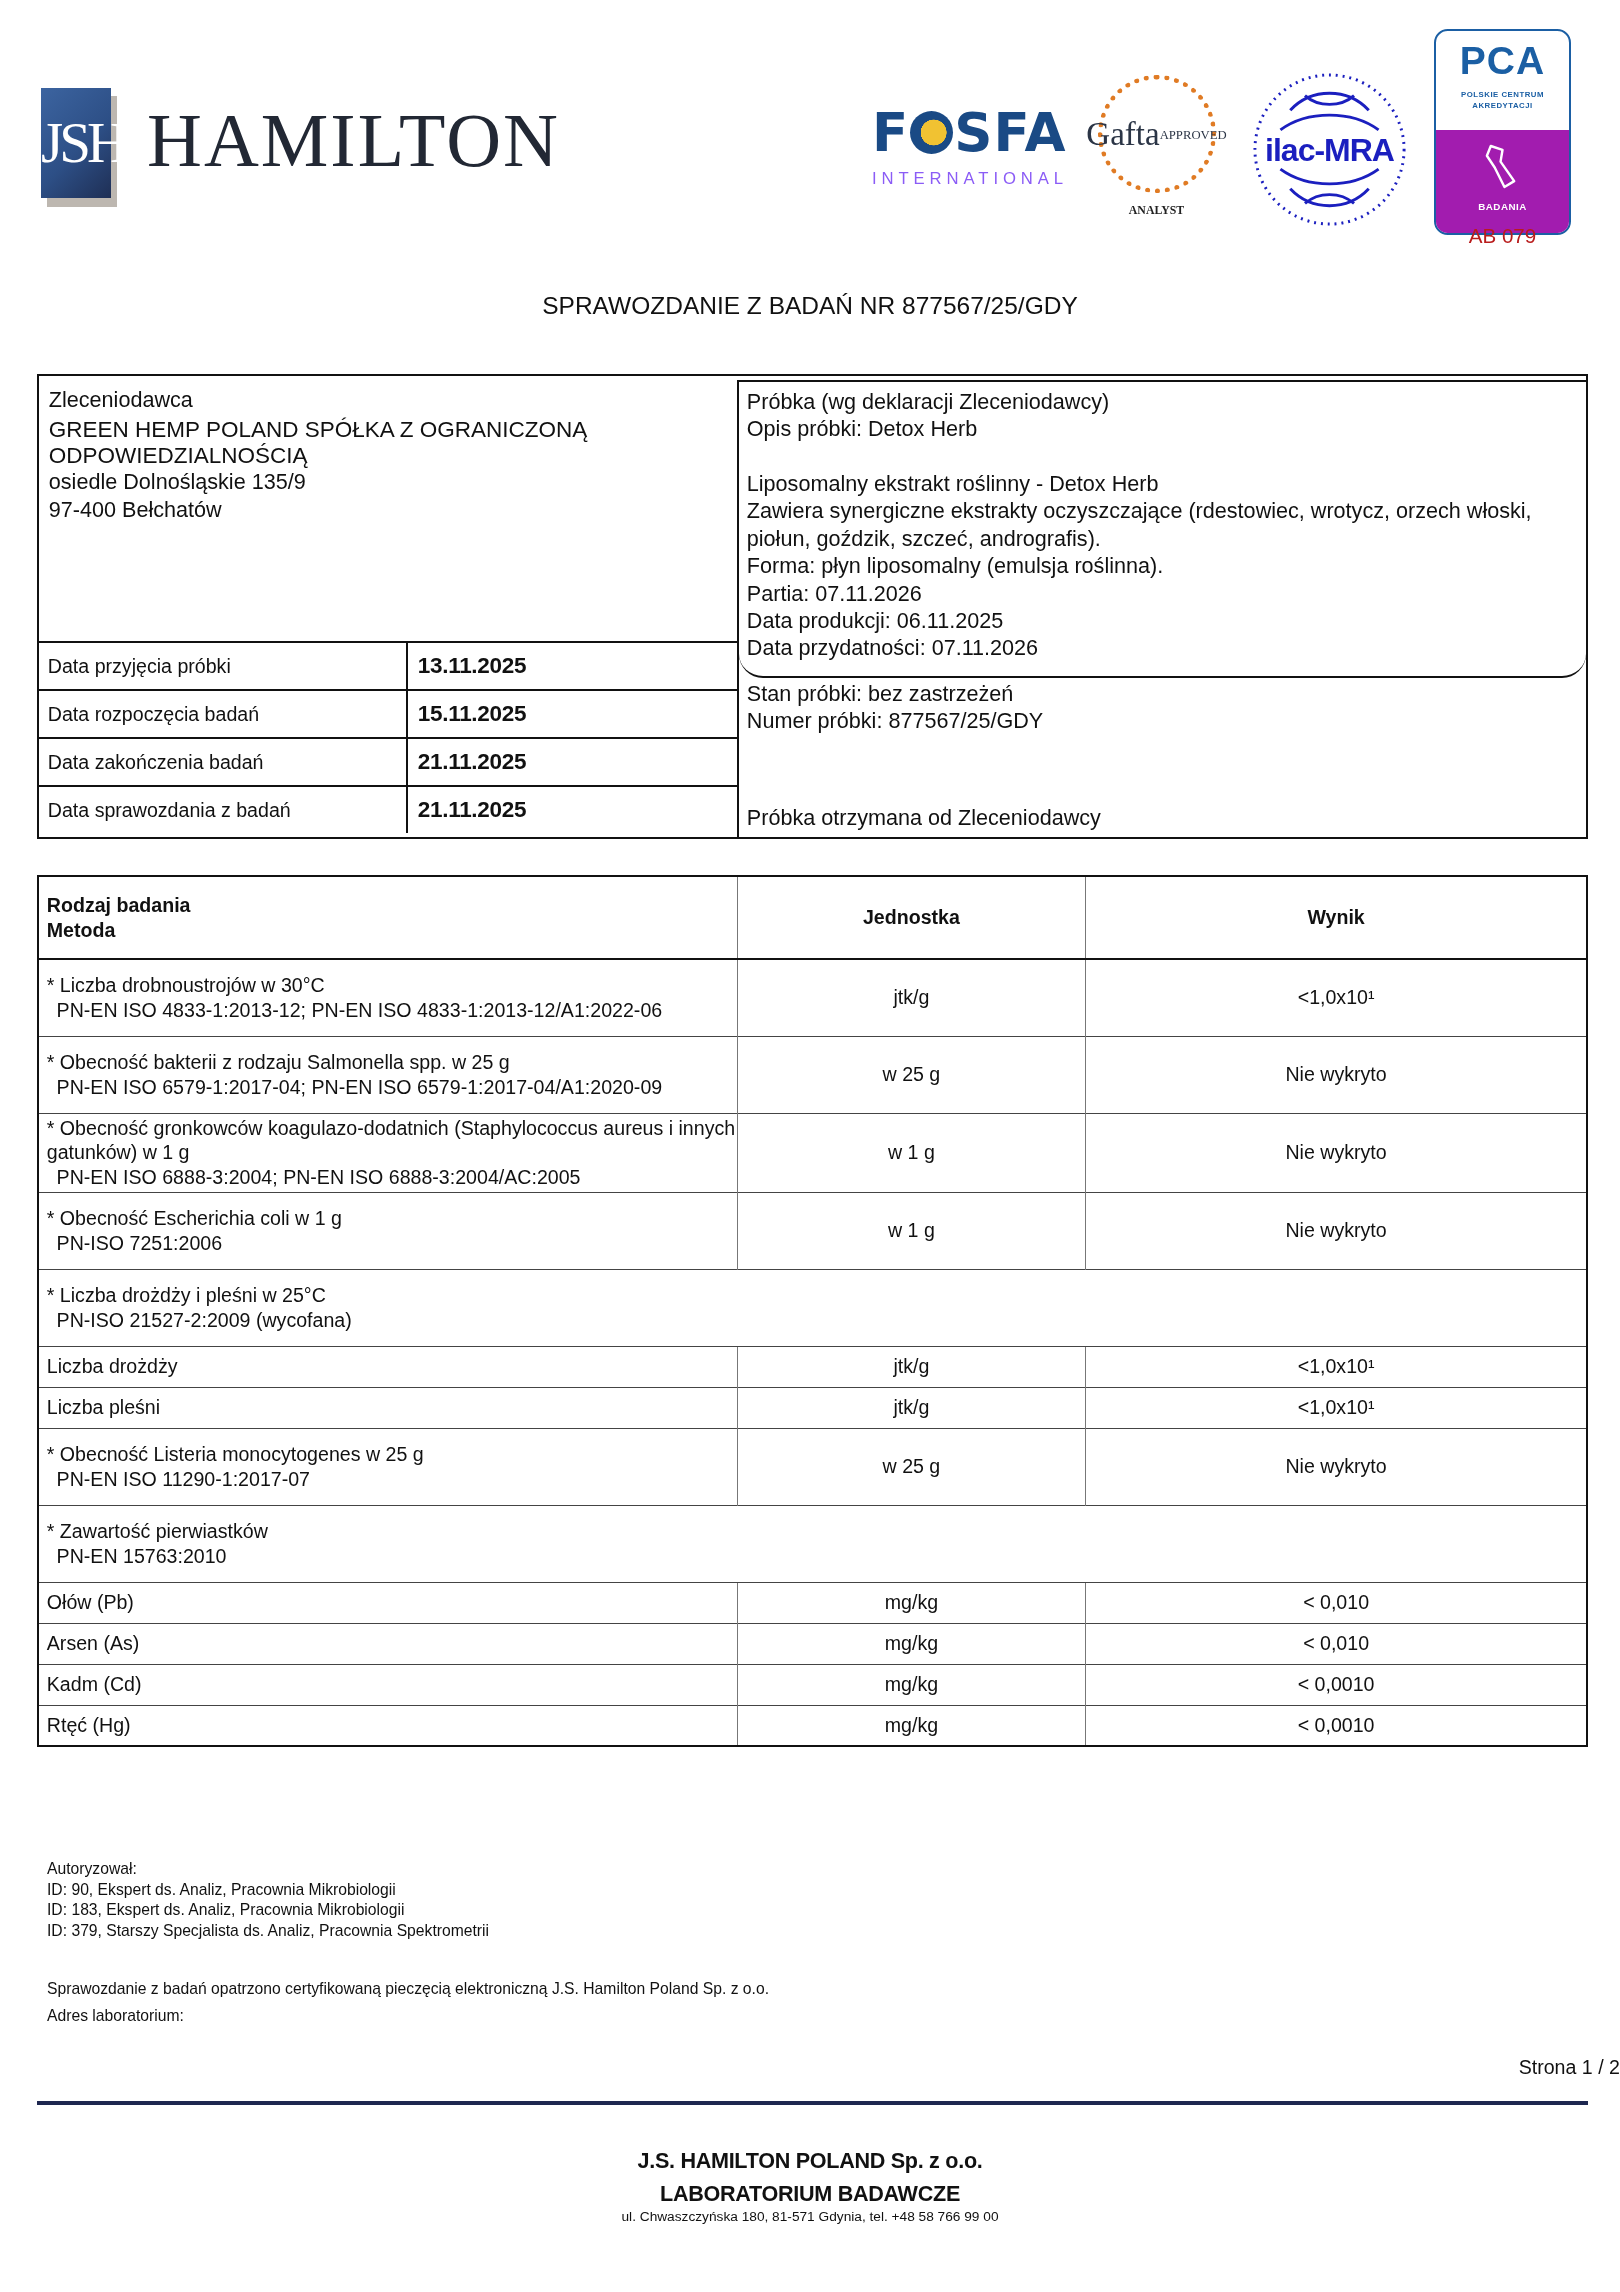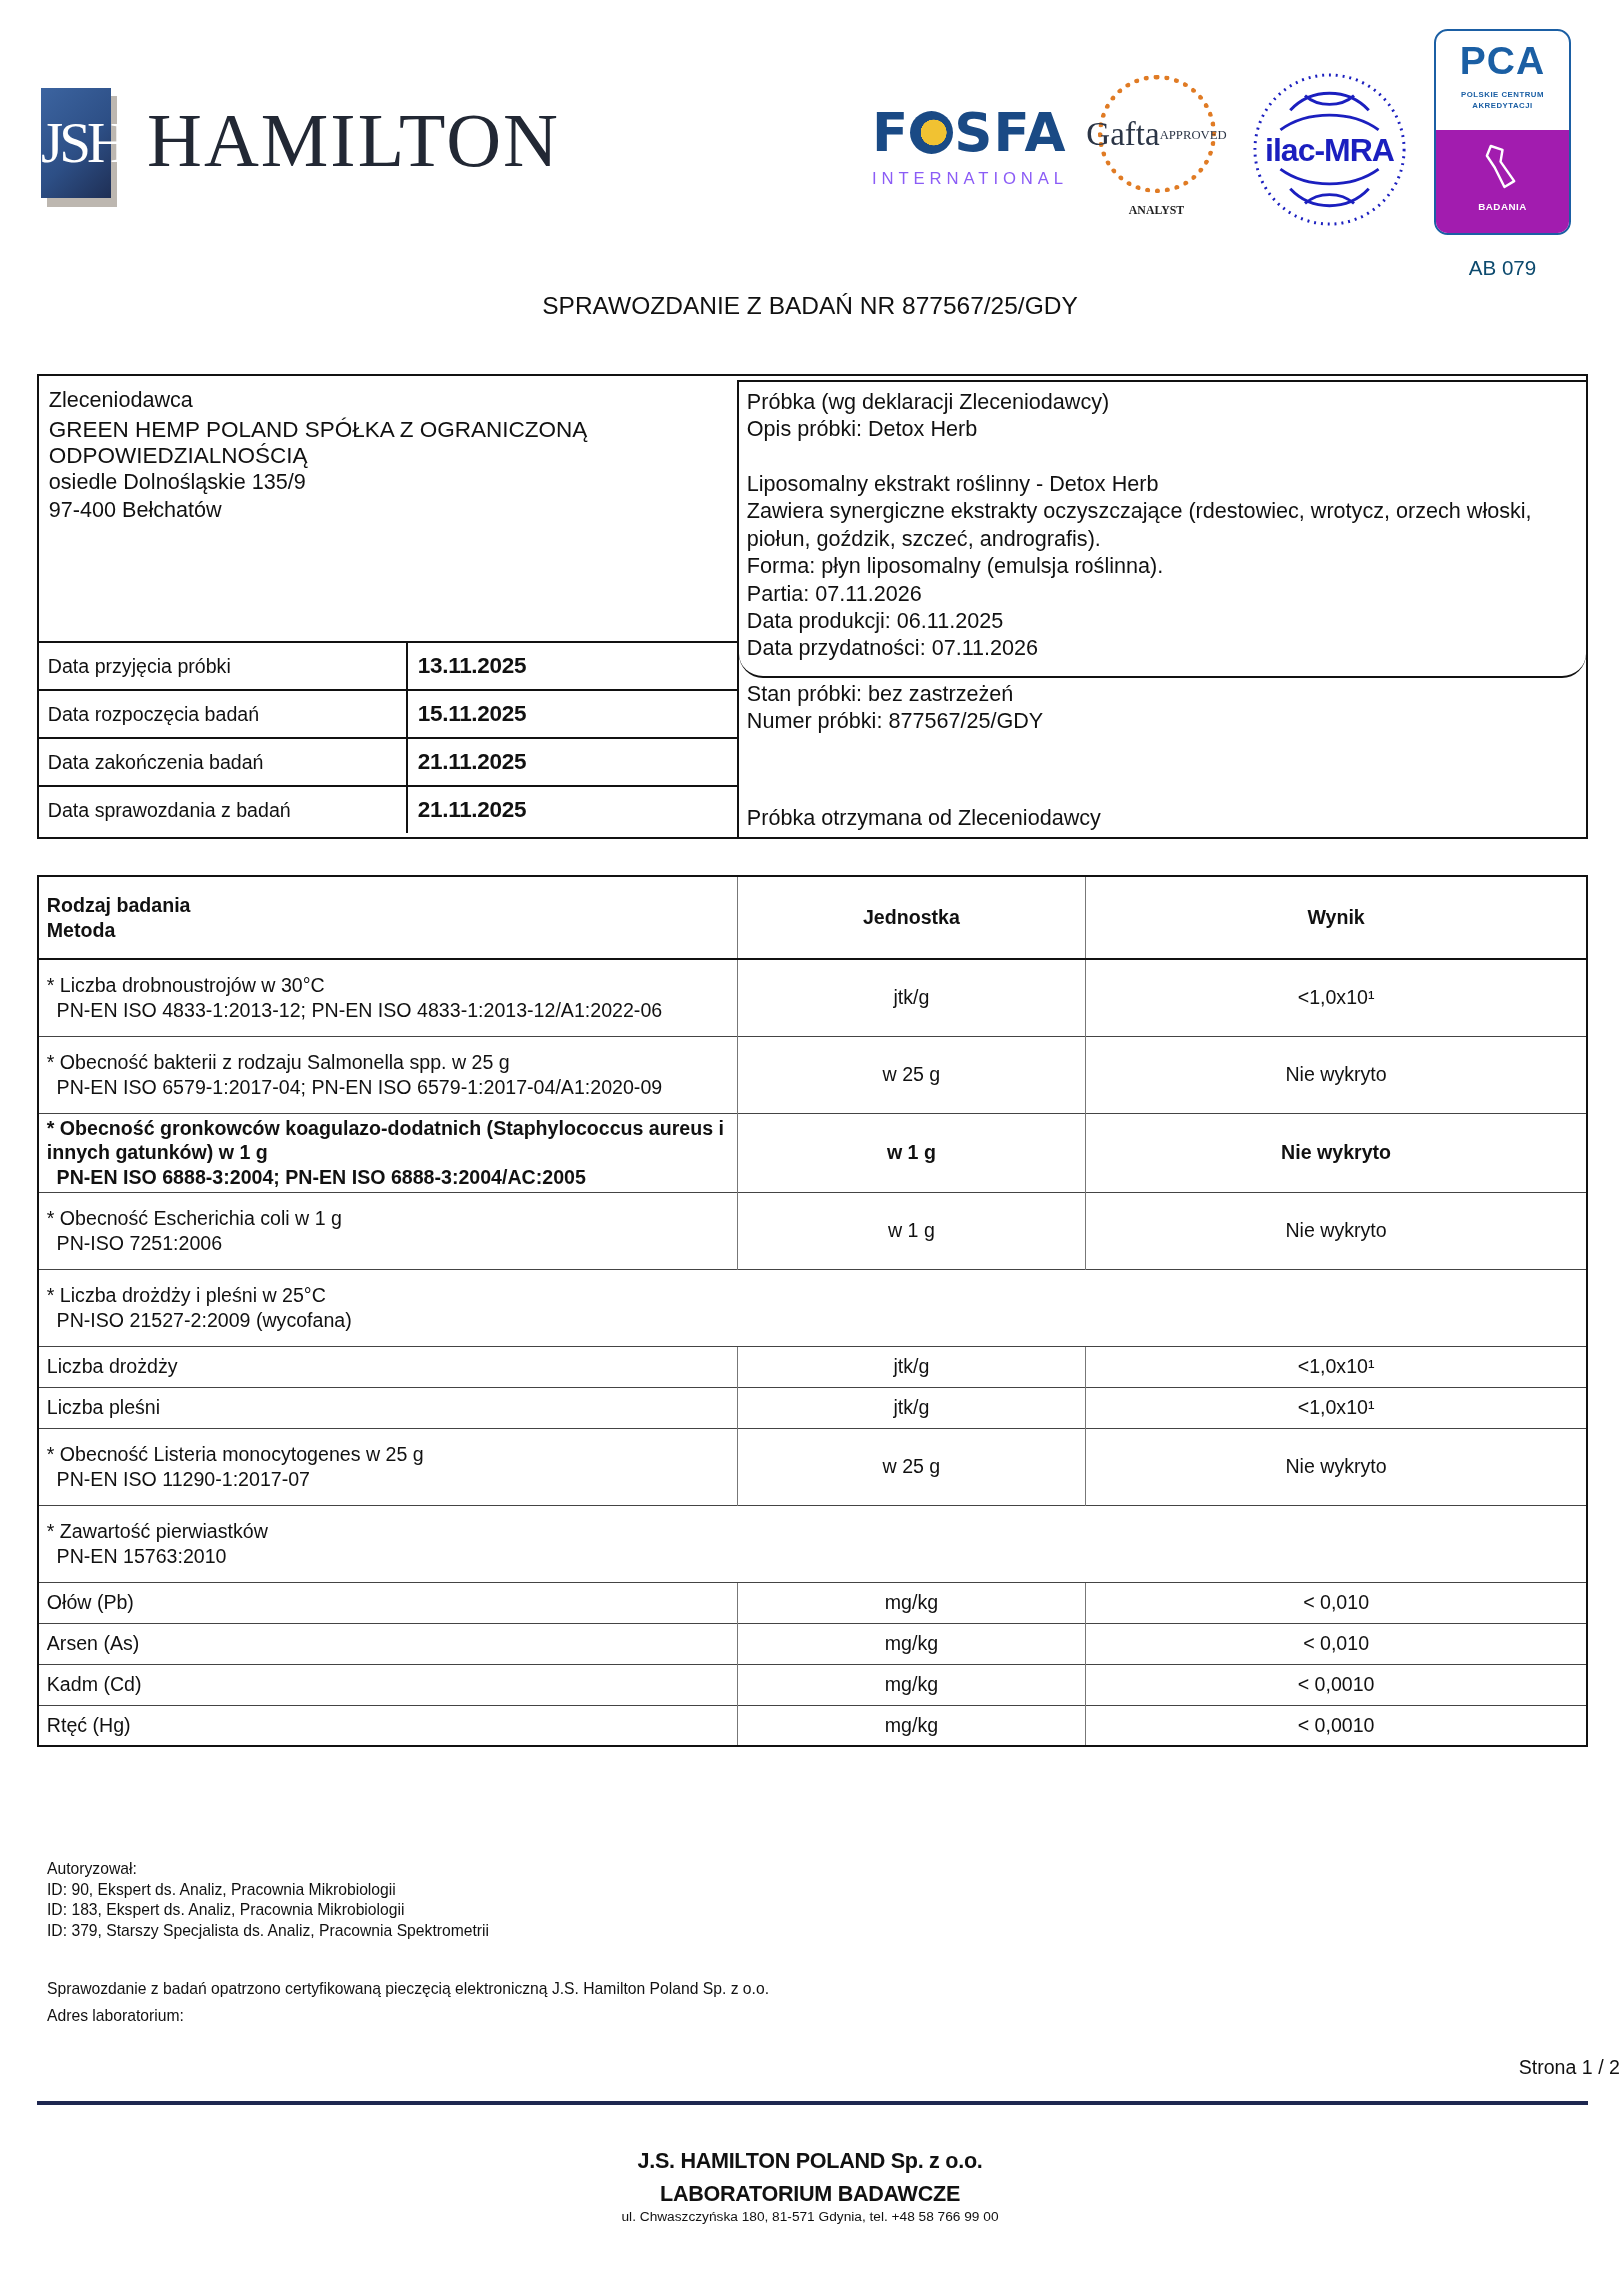--- a/index.html
+++ b/index.html
@@ -25,21 +25,21 @@
 
   .ilac { position: absolute; left: 1251px; top: 71px; width: 157px; height: 157px; }
   .ilac-text { position: absolute; left: 0; top: 61px; width: 100%; text-align: center; font-weight: bold; font-size: 32px; color: #1b1fbf; letter-spacing: -1px; }
 
   .pca { position: absolute; left: 1434px; top: 29px; width: 137px; height: 206px; border: 2.9px solid #1b5fa4; border-radius: 13.7px; overflow: hidden; background: #fff; }
   .pca-title { text-align: center; font-weight: bold; font-size: 39px; color: #1b5fa4; margin-top: 9.8px; letter-spacing: 1px; line-height: 1; }
   .pca-sub { text-align: center; font-weight: bold; font-size: 7.8px; color: #1b5fa4; letter-spacing: 0.5px; margin-top: 9.8px; line-height: 1.4; }
   .pca-blue { position: absolute; left: 0; right: 0; bottom: 0; height: 103px; background: #a21caf; color: #fff; text-align: center; }
   .pca-flask { margin-top: 11.8px; }
   .pca-badania { font-weight: bold; font-size: 9.8px; letter-spacing: 0.5px; margin-top: 5.9px; }
-  .pca-code { position: absolute; left: 1434px; top: 256px; width: 137px; text-align: center; font-size: 20.6px; color: #0c4a6e; }
+  .pca-code { position: absolute; left: 1434px; top: 224px; width: 137px; text-align: center; font-size: 20.6px; color: #b91c1c; }
 
   .report-title { position: absolute; left: 0; width: 100%; top: 292px; text-align: center; font-size: 24.5px; color: #111; }
 
   
   .info { position: absolute; left: 37px; top: 374px; width: 1551px; height: 465px; border: 2.5px solid #111; }
   .client { position: absolute; left: 0; top: 0; width: 698px; height: 265px; padding: 9.8px 9.8px; font-size: 21.6px; line-height: 27.4px; }
   .client .label { font-size: 21.6px; margin-bottom: 3.9px; }
   .client .name { font-size: 22.5px; line-height: 25.5px; }
   .client-dates { position: absolute; left: 0; top: 265px; width: 698px; }
   .date-row { height: 48px; border-top: 2px solid #111; display: flex; align-items: center; }
@@ -54,21 +54,21 @@
   
   .results { position: absolute; left: 37px; top: 875px; width: 1551px; border-collapse: collapse; }
   .results td, .results th { font-size: 19.6px; font-weight: normal; border-top: 1px solid #444; vertical-align: middle; }
   .results thead th { height: 83px; border-top: 2.5px solid #111; border-bottom: 2.5px solid #111; font-weight: bold; font-size: 19.6px; }
   .results .c1 { width: 700px; text-align: left; padding-left: 7.8px; line-height: 24.5px; border-left: 2px solid #111; }
   .results .c2 { width: 349px; text-align: center; border-left: 1px solid #777; }
   .results .c3 { width: 502px; text-align: center; border-left: 1px solid #777; border-right: 2px solid #111; }
   .results .full { border-left: 2px solid #111; border-right: 2px solid #111; text-align: left; padding-left: 7.8px; line-height: 24.5px; }
   .results tbody tr:last-child td { border-bottom: 2.9px solid #111; }
   .row-tall td { height: 77px; }
-  .row-3 td { height: 79px; font-weight: bold; }
+  .row-3 td { height: 79px; }
   .row-short td { height: 41px; }
   .method { display: block; padding-left: 9.8px; }
   .results thead th.c1 { text-align: left; padding-left: 7.8px; line-height: 24.5px; }
 
   
   .authorized { position: absolute; left: 47px; top: 1859px; font-size: 15.7px; line-height: 20.6px; }
   .seal { position: absolute; left: 47px; top: 1975px; font-size: 15.7px; line-height: 27.4px; }
   .page-num { position: absolute; left: 0; width: 100%; top: 2056px; text-align: right; font-size: 19.6px; }
   .footer-rule { position: absolute; left: 37px; width: 1551px; top: 2101px; height: 3.9px; background: #1e2750; }
   .footer-company { position: absolute; left: 0; width: 100%; top: 2144px; text-align: center; font-weight: bold; font-size: 21.6px; line-height: 33px; letter-spacing: -0.3px; }

